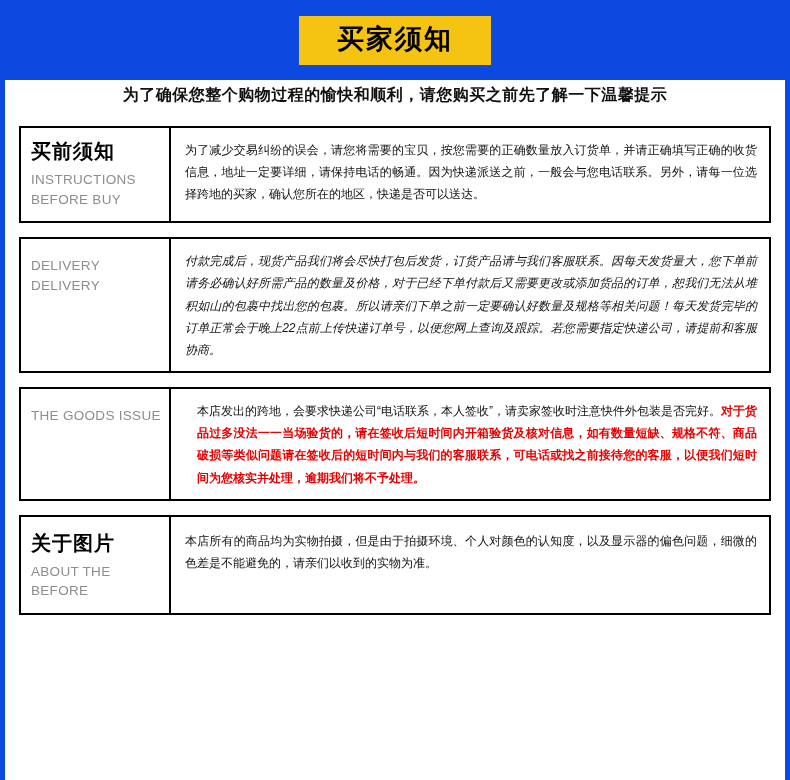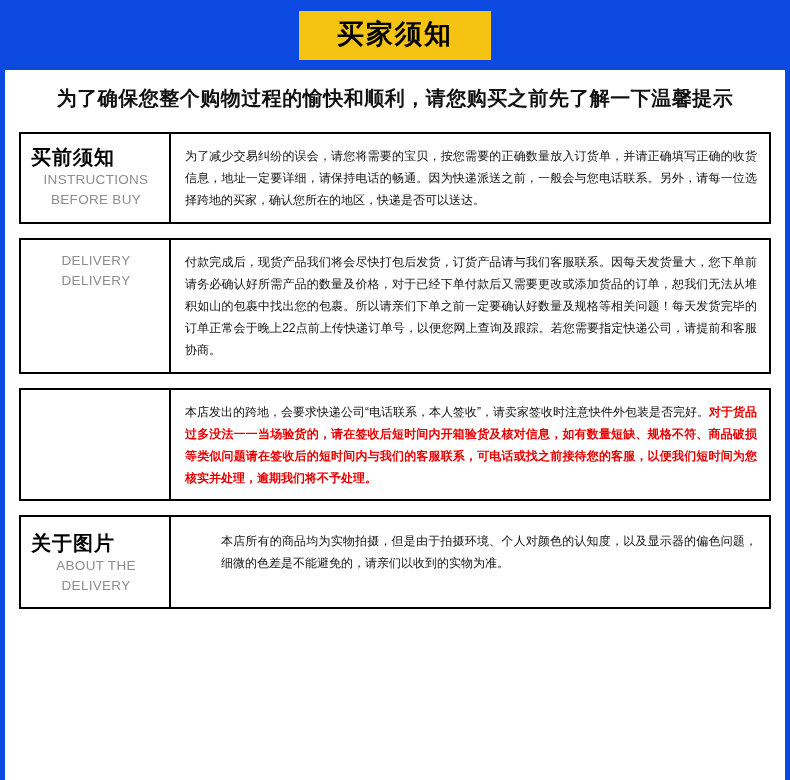--- a/index.html
+++ b/index.html
@@ -19,42 +19,42 @@
     height: 780px;
     box-sizing: border-box;
     border-left: 5px solid #0b49e0;
     border-right: 5px solid #0b49e0;
     background: #ffffff;
     overflow: hidden;
   }
   
   .header-band {
     position: relative;
-    height: 70px;
+    height: 80px;
     background: #0b49e0;
     display: flex;
     align-items: center;
     justify-content: center;
   }
   .header-title {
     background: #f5c413;
     color: #000000;
     font-size: 27px;
     font-weight: bold;
     letter-spacing: 2px;
     padding: 10px 38px 12px 38px;
     line-height: 1;
   }
   
   .intro {
     text-align: center;
-    font-size: 20px;
+    font-size: 16px;
     font-weight: bold;
     color: #111111;
-    padding: 15px 10px 20px 10px;
+    padding: 5px 10px 20px 10px;
     letter-spacing: 0.5px;
   }
   
   .sections {
     padding: 0 14px 14px 14px;
   }
   .section {
     border: 2px solid #000000;
     display: flex;
     margin-bottom: 14px;
@@ -69,44 +69,44 @@
   }
   .sec-label .cn {
     font-size: 20px;
     font-weight: bold;
     letter-spacing: 1px;
     line-height: 1.25;
     color: #000000;
     white-space: nowrap;
   }
   .sec-label .en {
+    margin-top: 6px;
     font-size: 13.5px;
     color: #8d8d8d;
     line-height: 1.45;
     letter-spacing: 0.3px;
-    text-align: center;
   }
   .sec-body {
     flex: 1 1 auto;
     padding: 12px 12px 12px 14px;
     font-size: 12px;
     line-height: 1.85;
     color: #111111;
     text-align: justify;
     box-sizing: border-box;
   }
   .sec-body .red {
     color: #e60000;
     font-weight: bold;
   }
   
   .section.s1 .sec-body { padding-top: 11px; padding-bottom: 10px; }
-  .section.s2 .sec-body { padding-top: 11px; padding-bottom: 10px; }
-  .section.s3 .sec-body { padding-top: 11px; padding-bottom: 10px; }
-  .section.s4 .sec-body { padding-top: 13px; padding-bottom: 12px; margin-left: 36px; }
+  .section.s2 .sec-body { padding-top: 11px; padding-bottom: 10px; font-style: italic; }
+  .section.s3 .sec-body { padding-top: 11px; padding-bottom: 10px; margin-left: 12px; }
+  .section.s4 .sec-body { padding-top: 13px; padding-bottom: 12px; }
   .section.s4 .sec-label { padding-top: 14px; }
   .section.s3 .sec-label .en { line-height: 1.5; }
   .section.s2 .sec-label .en { line-height: 1.5; }
   .spacer-bottom {
     height: 18px;
   }
 </style>
 </head>
 <body>
 
@@ -134,30 +134,31 @@
       <div class="sec-label">
         <div class="en">DELIVERY DELIVERY</div>
       </div>
       <div class="sec-body">
         <span>付款完成后，现货产品我们将会尽快打包后发货，订货产品请与我们客服联系。因每天发货量大，您下单前请务必确认好所需产品的数量及价格，对于已经下单付款后又需要更改或添加货品的订单，恕我们无法从堆积如山的包裹中找出您的包裹。所以请亲们下单之前一定要确认好数量及规格等相关问题！每天发货完毕的订单正常会于晚上22点前上传快递订单号，以便您网上查询及跟踪。若您需要指定快递公司，请提前和客服协商。</span>
       </div>
     </div>
 
     <div class="section s3">
       <div class="sec-label">
+        <div class="en">THE GOODS ISSUE</div>
       </div>
       <div class="sec-body">
         <span>本店发出的跨地，会要求快递公司“电话联系，本人签收”，请卖家签收时注意快件外包装是否完好。</span><span class="red">对于货品过多没法一一当场验货的，请在签收后短时间内开箱验货及核对信息，如有数量短缺、规格不符、商品破损等类似问题请在签收后的短时间内与我们的客服联系，可电话或找之前接待您的客服，以便我们短时间为您核实并处理，逾期我们将不予处理。</span>
       </div>
     </div>
 
     <div class="section s4">
       <div class="sec-label">
         <div class="cn">关于图片</div>
-        <div class="en">ABOUT THE DELIVERY</div>
+        <div class="en">ABOUT THE BEFORE</div>
       </div>
       <div class="sec-body">
         <span>本店所有的商品均为实物拍摄，但是由于拍摄环境、个人对颜色的认知度，以及显示器的偏色问题，细微的色差是不能避免的，请亲们以收到的实物为准。</span>
       </div>
     </div>
 
   </div>
   <div class="spacer-bottom"></div>
 </div>
 

